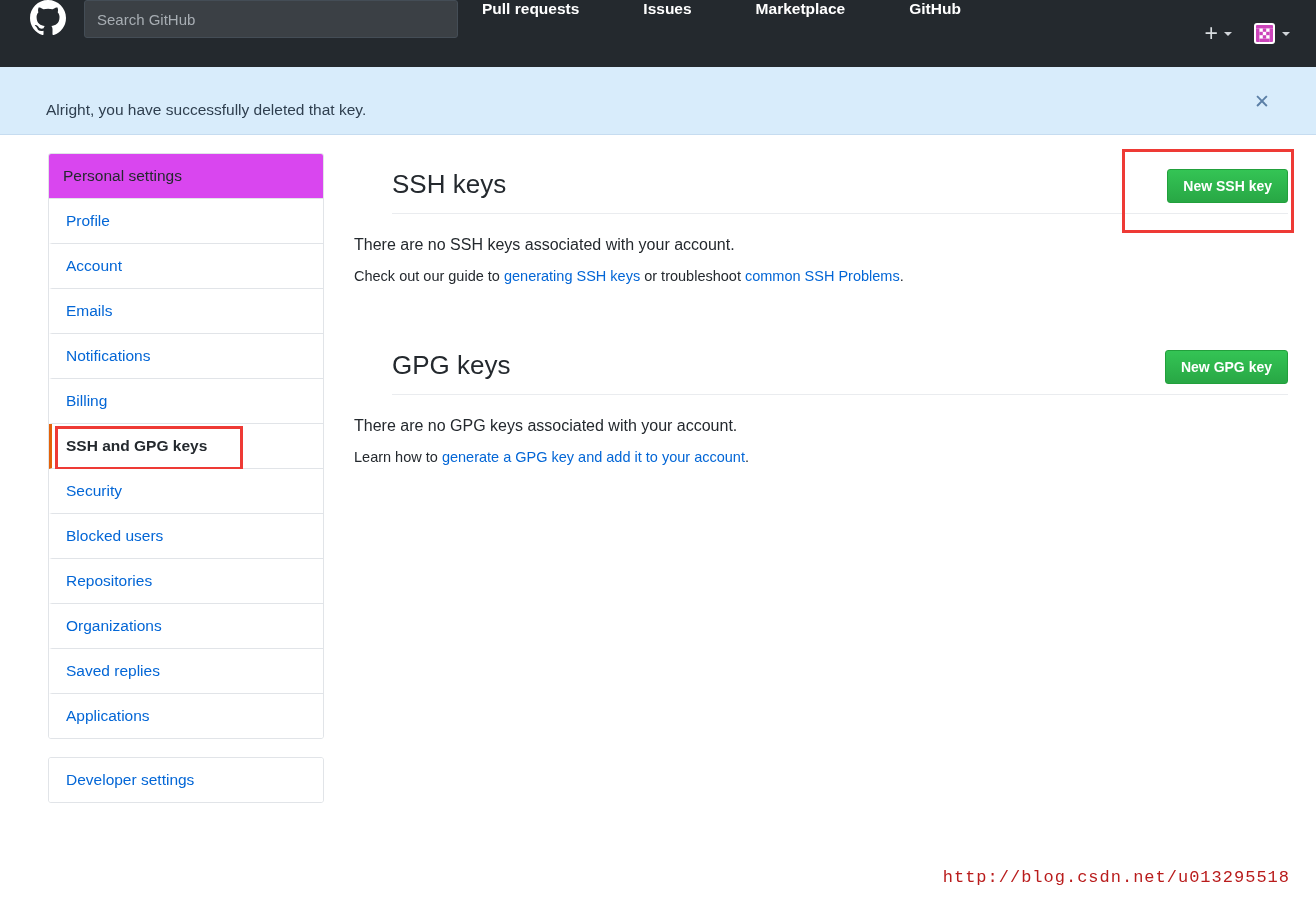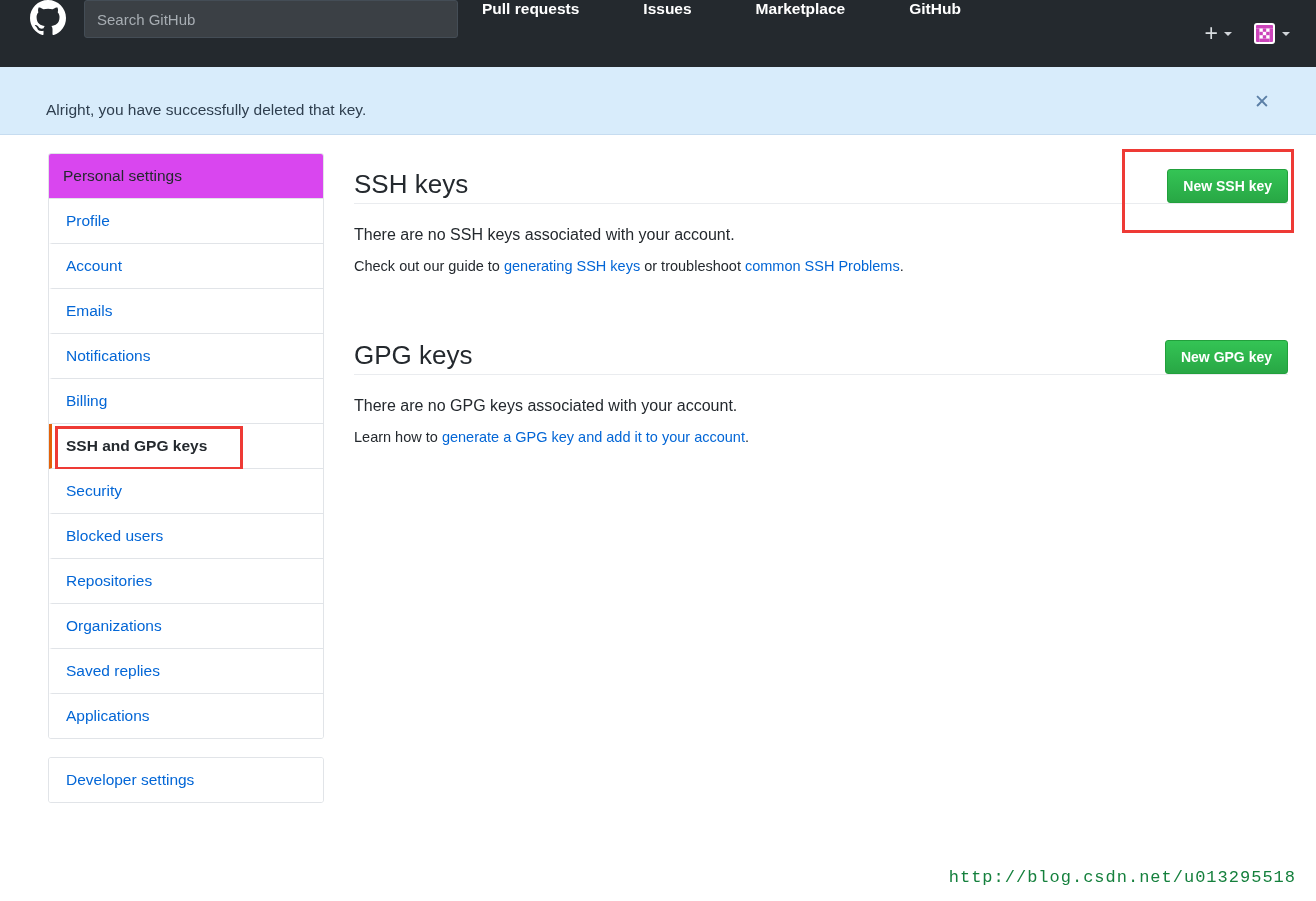--- a/index.html
+++ b/index.html
@@ -141,22 +141,23 @@
     pointer-events: none;
   }
 
   
   .main { flex: 1 1 auto; min-width: 0; position: relative; padding-top: 2px; }
   .section-head {
     display: flex;
     align-items: flex-start;
     justify-content: space-between;
     border-bottom: 1px solid #eaecef;
-    padding-bottom: 0;
+    padding-bottom: 10px;
     position: relative;
+    margin-left: 38px;
   }
   .section-title {
     font-size: 26px;
     font-weight: normal;
     color: #24292e;
     margin: 0;
     padding-top: 14px;
     line-height: 1.2;
   }
   .btn-green {
@@ -190,23 +191,23 @@
     font-size: 14.5px;
     color: #24292e;
     margin: 14px 0 0 0;
   }
   .hint-line a, .empty-line a { color: #0366d6; text-decoration: none; }
   .section-gap { height: 52px; }
 
   
   .watermark {
     position: absolute;
-    right: 20px;
+    right: 26px;
     bottom: 14px;
-    color: #15803d;
+    color: #b91c1c;
     font-family: "Liberation Mono", monospace;
     font-size: 17px;
     letter-spacing: 1px;
     white-space: nowrap;
   }
   .page-wrap { position: relative; height: 901px; }
 </style>
 </head>
 <body>
 

